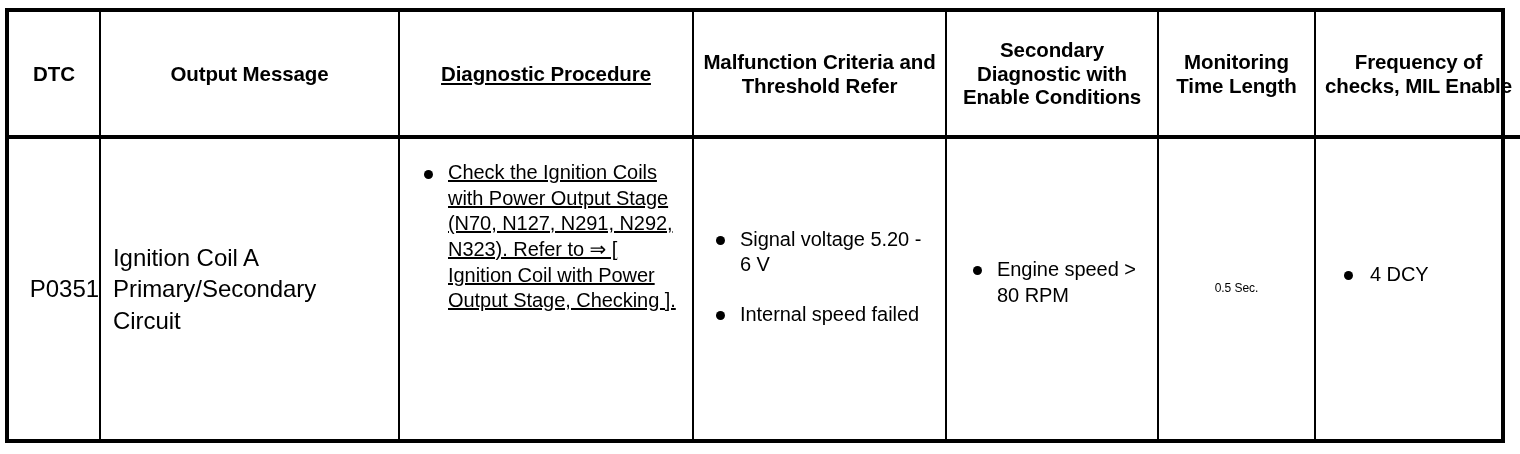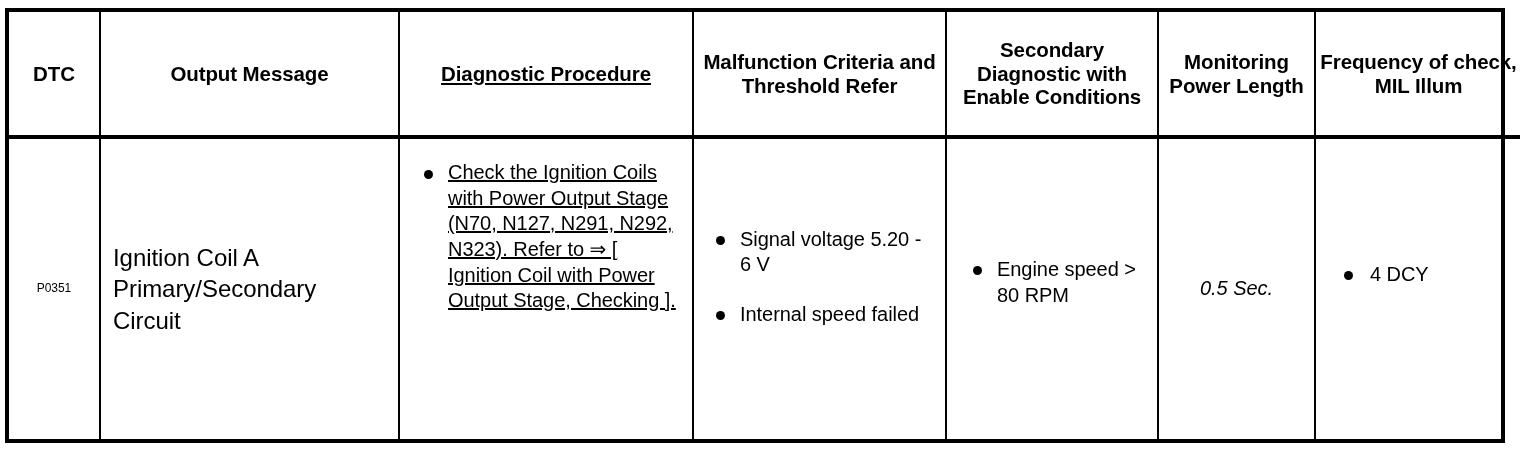--- a/index.html
+++ b/index.html
@@ -67,22 +67,22 @@
   
   .col-dtc          { width: 90px;  }
   .col-error        { width: 297px; }
   .col-diag         { width: 292px; text-decoration: underline; }
   .col-malf         { width: 251px; }
   .col-secondary    { width: 210px; }
   .col-montime      { width: 155px; }
   .col-freq         { width: 205px; }
 
   .dtc-code {
-    text-align: center;
-    font-size: 12px;
+    text-align: right;
+    font-size: 24px;
   }
 
   .error-msg {
     padding-left: 12px;
     padding-right: 16px;
     font-size: 24px;
     line-height: 1.3;
   }
 
   ul.bullets {
@@ -130,22 +130,21 @@
   td.col-malf ul.bullets li { margin-bottom: 24px; }
 
   td.col-secondary .sec-inner {
     padding: 0 8px 0 16px;
   }
   td.col-secondary ul.bullets li { padding-left: 34px; }
   td.col-secondary ul.bullets li .bullet-dot { left: 10px; }
 
   .mon-time {
     text-align: center;
-    font-size: 20px;
-    font-style: italic;
+    font-size: 12px;
   }
 
   td.col-freq .freq-inner {
     padding: 0 8px 0 22px;
     position: relative;
     top: -8px;
   }
   td.col-freq ul.bullets li { padding-left: 32px; }
   td.col-freq ul.bullets li .bullet-dot { left: 6px; }
 </style>
@@ -154,22 +153,22 @@
 
 <div id="dtc-table-wrap">
   <table class="dtc-table">
     <thead>
       <tr>
         <td class="col-dtc">DTC</td>
         <td class="col-error">Output Message</td>
         <td class="col-diag">Diagnostic Procedure</td>
         <td class="col-malf">Malfunction Criteria and Threshold Refer</td>
         <td class="col-secondary">Secondary Diagnostic with Enable Conditions</td>
-        <td class="col-montime">Monitoring Power Length</td>
-        <td class="col-freq last-col">Frequency of check, MIL Illum</td>
+        <td class="col-montime">Monitoring Time Length</td>
+        <td class="col-freq last-col">Frequency of checks, MIL Enable</td>
       </tr>
     </thead>
     <tbody>
       <tr>
 
         <td class="col-dtc">
           <div class="dtc-code">P0351</div>
         </td>
 
         <td class="col-error">

